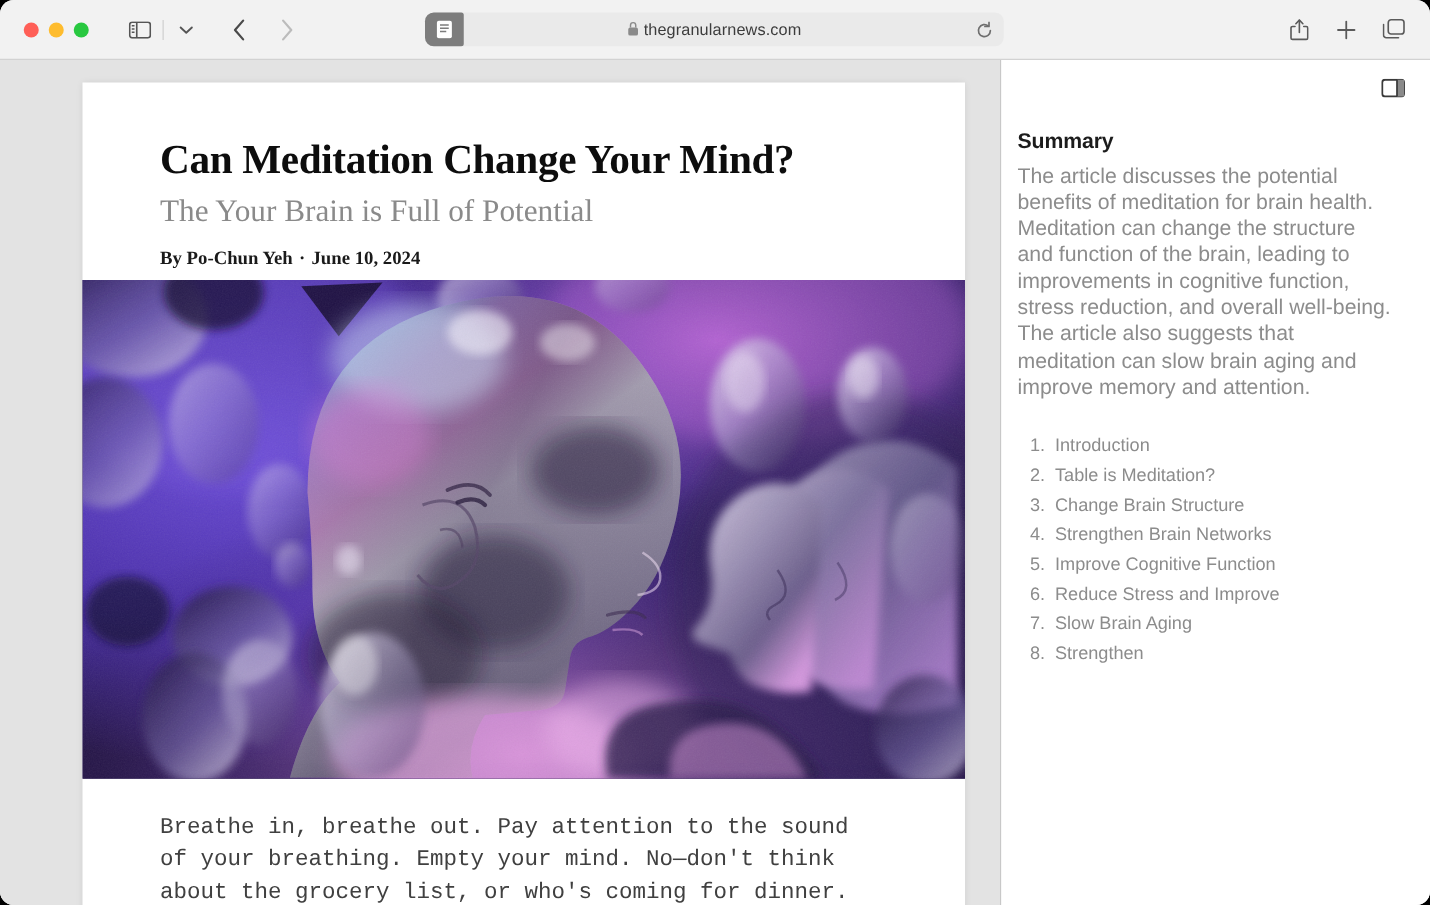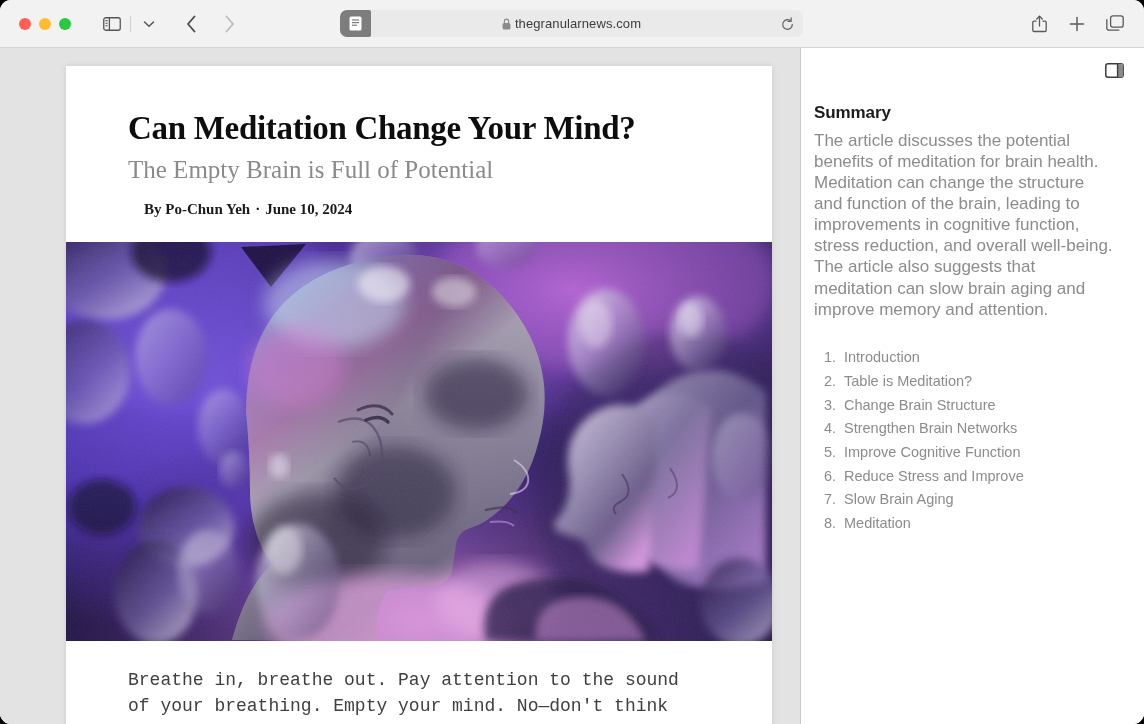--- a/index.html
+++ b/index.html
@@ -177,21 +177,21 @@
     font-weight: 400;
     color: #8a8a8a;
     line-height: 1.2;
     margin: 0 0 14px 0;
   }
   .art-byline {
     font-family: "Liberation Serif", serif;
     font-size: 15px;
     font-weight: 700;
     color: #1a1a1a;
-    margin: 16px;
+    margin: 0;
   }
   .byline-sep { margin: 0 5px; }
 
   
   .hero {
     position: relative;
     width: 706px;
     height: 399px;
     overflow: hidden;
     background: #2a1b52;
@@ -369,21 +369,21 @@
     </div>
   </div>
 
   <div class="content">
 
     <div class="reader-pane">
       <div class="article-card">
 
         <div class="article-head">
           <h1 class="art-title">Can Meditation Change Your Mind?</h1>
-          <h2 class="art-subtitle">The Empty Brain is Full of Potential</h2>
+          <h2 class="art-subtitle">The Your Brain is Full of Potential</h2>
           <p class="art-byline">
             <span>By Po-Chun Yeh</span><span class="byline-sep">·</span><span>June 10, 2024</span>
           </p>
         </div>
 
         <div class="hero">
           <svg width="706" height="399" viewBox="0 0 706 399">
             <defs>
               <radialGradient id="bgA" cx="18%" cy="35%" r="62%">
                 <stop offset="0%" stop-color="#6a4bd6"></stop>
@@ -607,20 +607,20 @@
             <li class="toc-item">
               <span class="toc-num">6.</span>
               <span>Reduce Stress and Improve</span>
             </li>
             <li class="toc-item">
               <span class="toc-num">7.</span>
               <span>Slow Brain Aging</span>
             </li>
             <li class="toc-item">
               <span class="toc-num">8.</span>
-              <span>Meditation</span>
+              <span>Strengthen</span>
             </li>
           </ol>
       </div>
     </div>
 
   </div>
 </div>
 
 </body></html>

